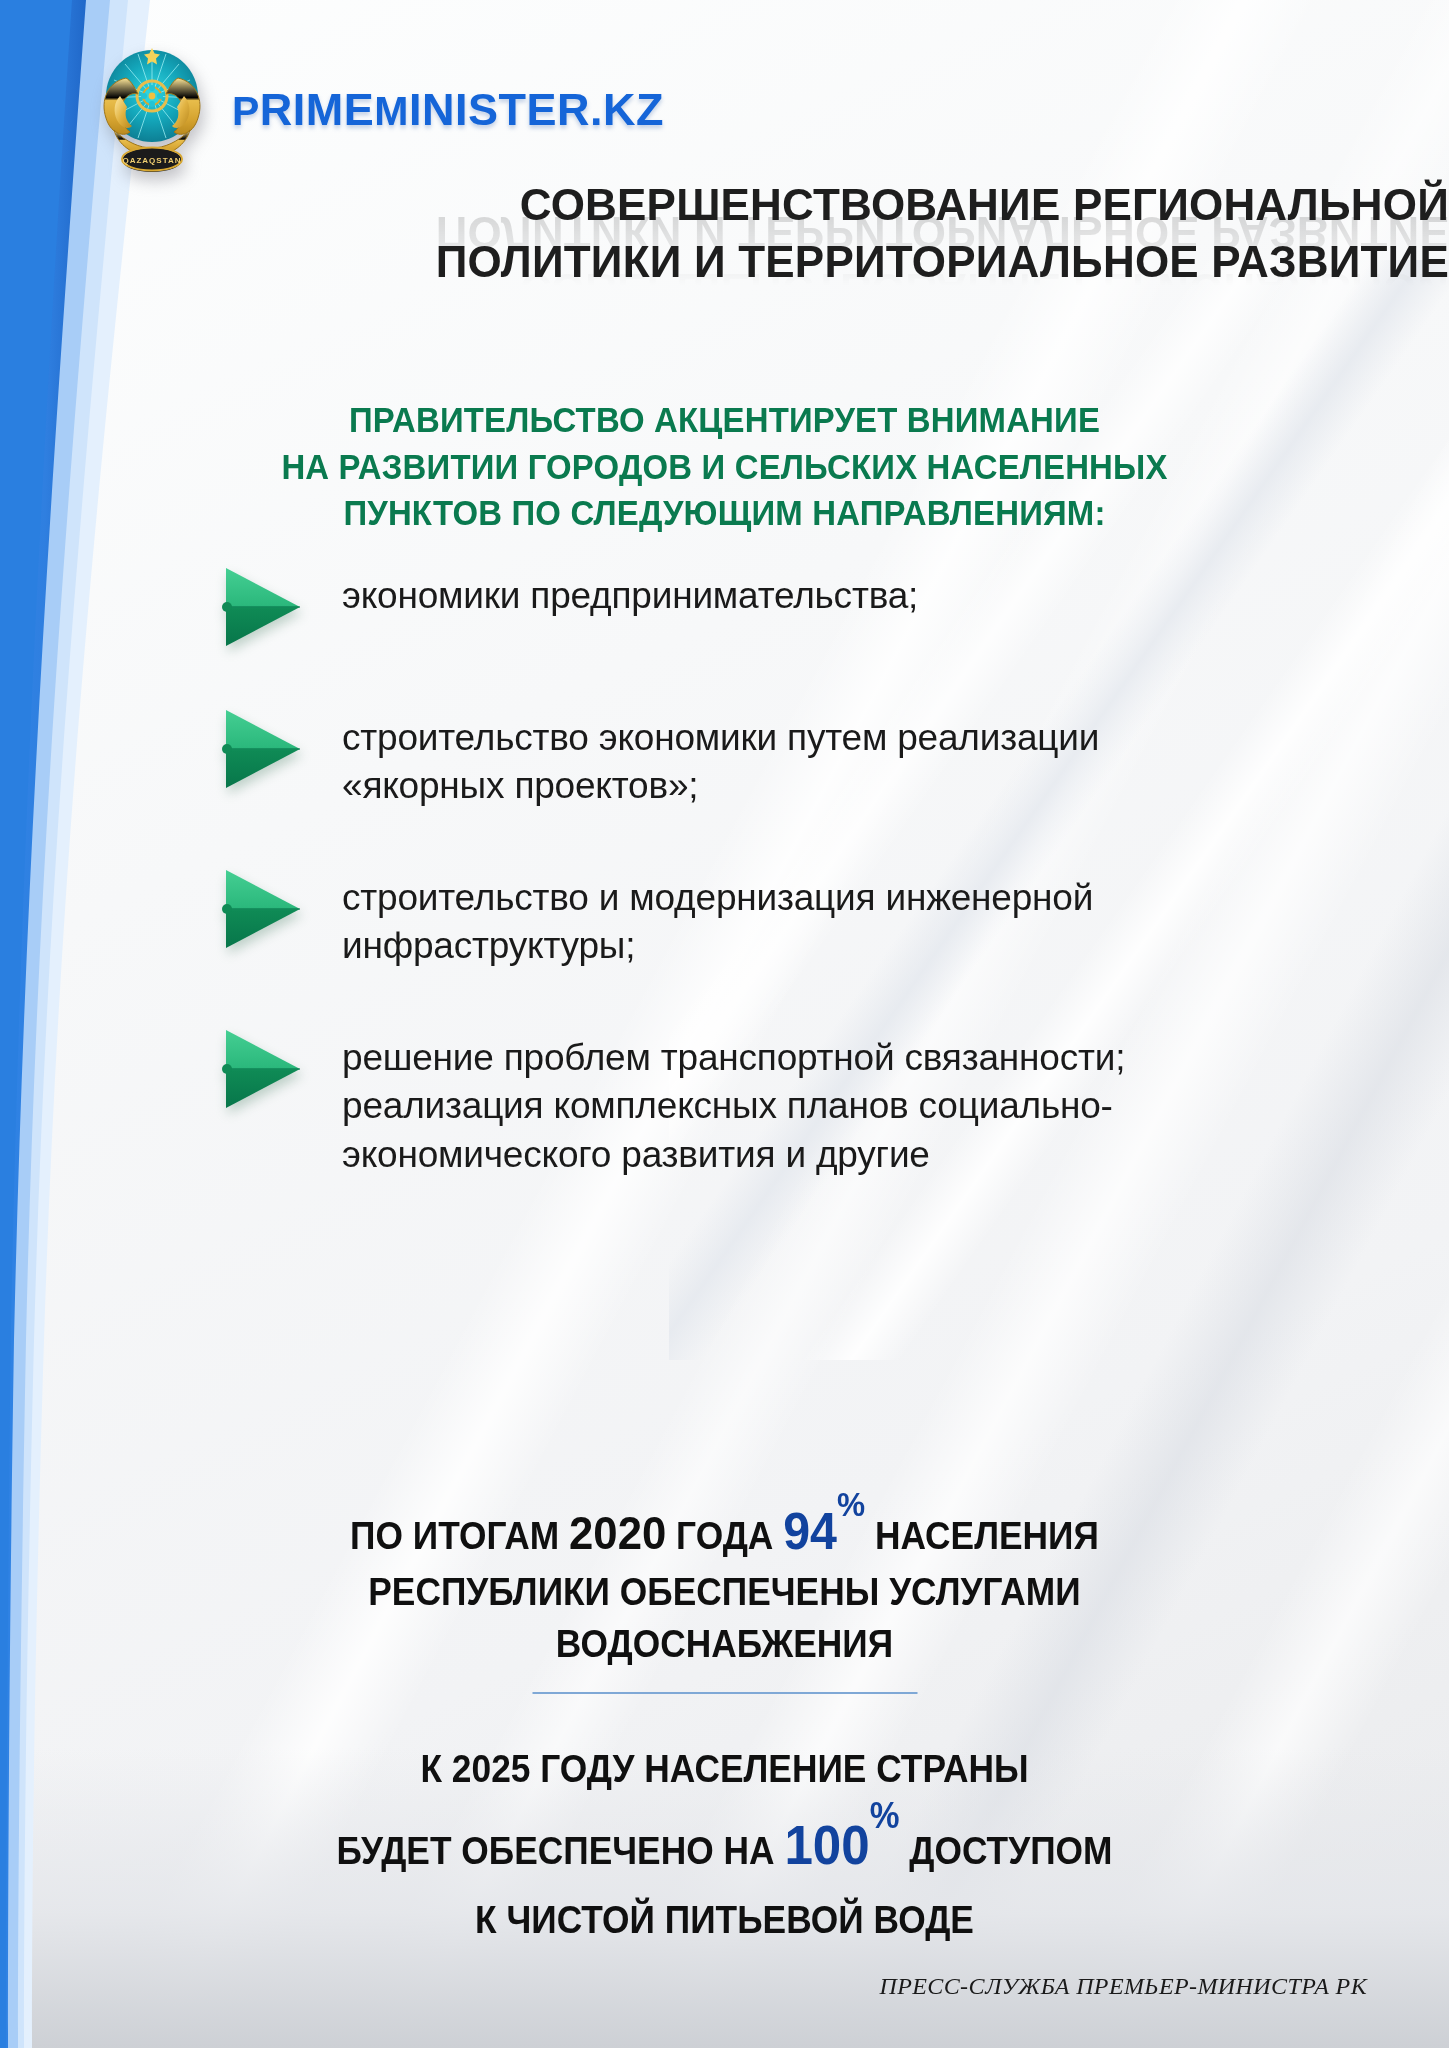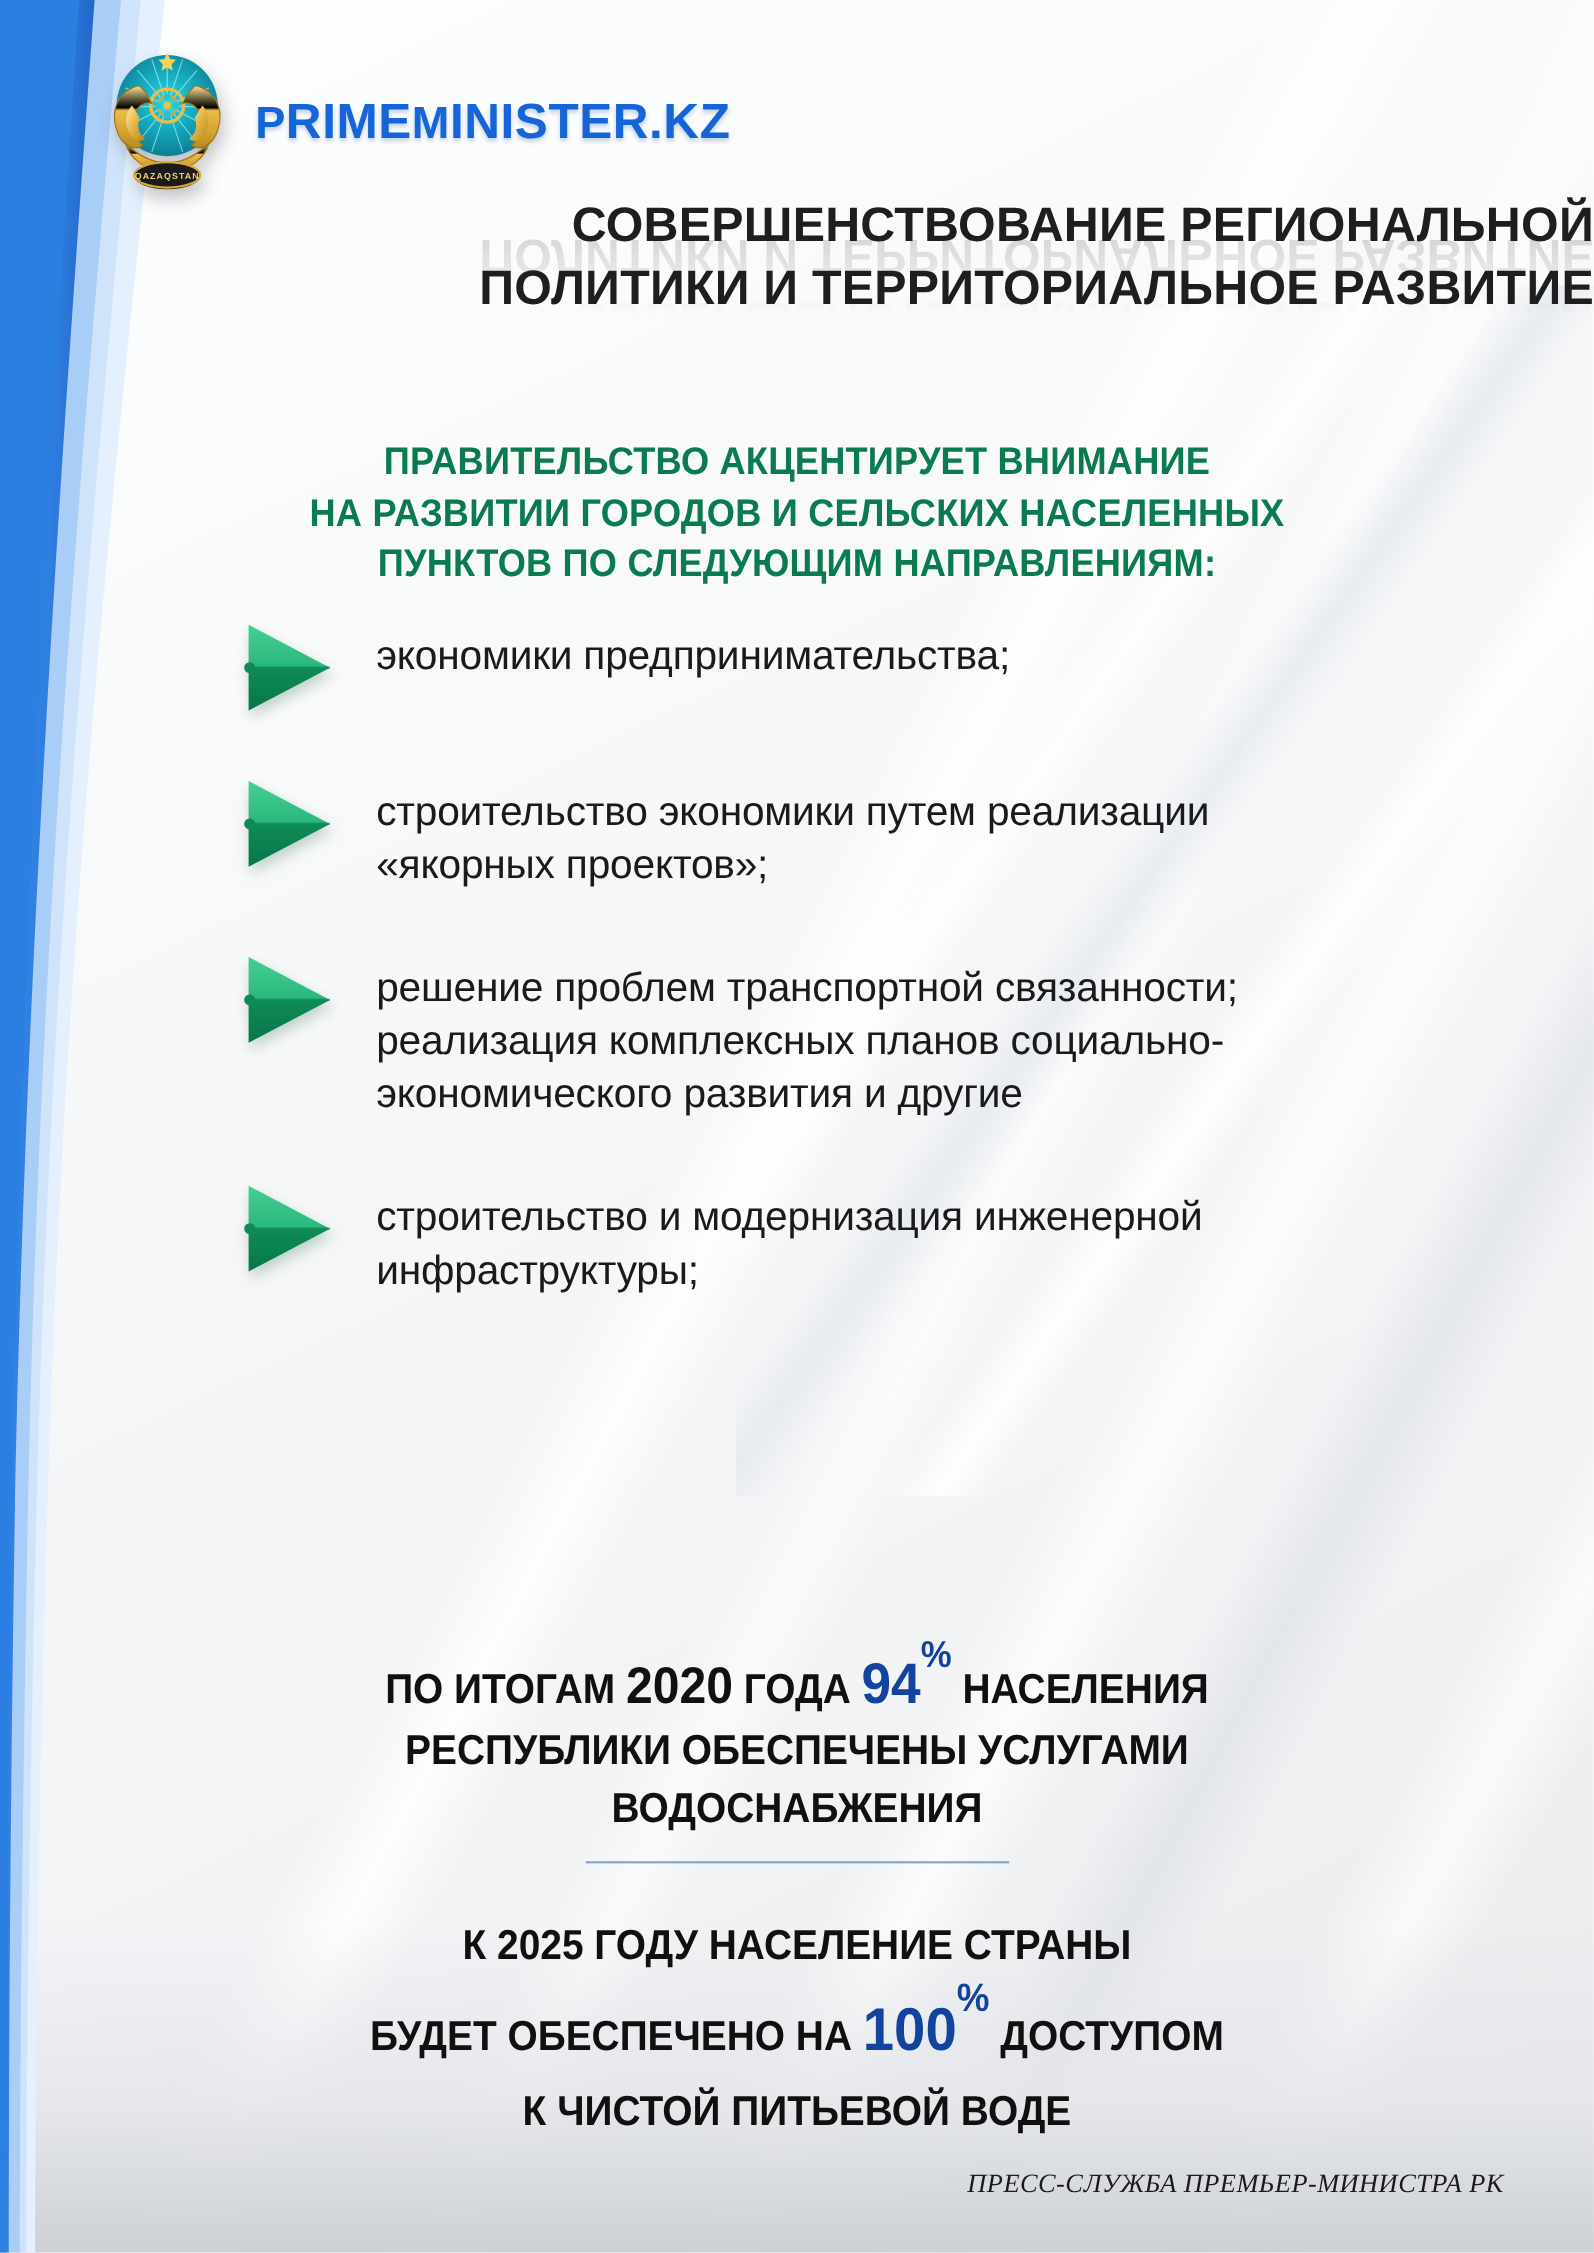--- a/index.html
+++ b/index.html
@@ -279,32 +279,32 @@
     </div>
 
     <div class="bullet">
       <div class="arrow">
         <svg width="90" height="86" viewBox="0 0 90 86" xmlns="http://www.w3.org/2000/svg">
           <path d="M8,4 L82,43 L8,82 Z" fill="url(#ar1)"></path>
           <path d="M8,43 L82,43" stroke="#0a7a4f" stroke-width="2" opacity=".5"></path>
           <circle cx="9" cy="43" r="5" fill="#0f8a55"></circle>
         </svg>
       </div>
-      <div class="btxt">решение проблем транспортной связанности; реализация комплексных планов социально-экономического развития и другие</div>
+      <div class="btxt">строительство и модернизация инженерной инфраструктуры;</div>
     </div>
 
     <div class="bullet">
       <div class="arrow">
         <svg width="90" height="86" viewBox="0 0 90 86" xmlns="http://www.w3.org/2000/svg">
           <path d="M8,4 L82,43 L8,82 Z" fill="url(#ar1)"></path>
           <path d="M8,43 L82,43" stroke="#0a7a4f" stroke-width="2" opacity=".5"></path>
           <circle cx="9" cy="43" r="5" fill="#0f8a55"></circle>
         </svg>
       </div>
-      <div class="btxt">строительство и модернизация инженерной инфраструктуры;</div>
+      <div class="btxt">решение проблем транспортной связанности; реализация комплексных планов социально-экономического развития и другие</div>
     </div>
 
   </div>
 
   <div class="stat1">
     <div><span>ПО ИТОГАМ </span><span class="yr">2020</span><span> ГОДА </span><span class="pct"><span>94</span><sup>%</sup></span><span> НАСЕЛЕНИЯ</span></div>
     <div>РЕСПУБЛИКИ ОБЕСПЕЧЕНЫ УСЛУГАМИ</div>
     <div>ВОДОСНАБЖЕНИЯ</div>
   </div>
 

